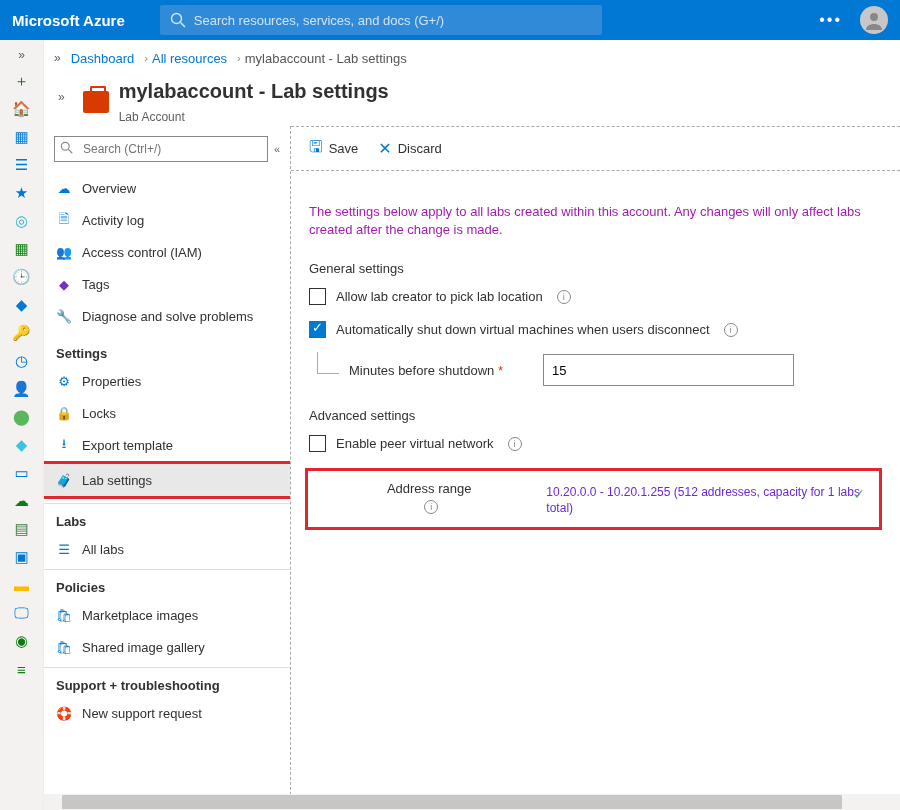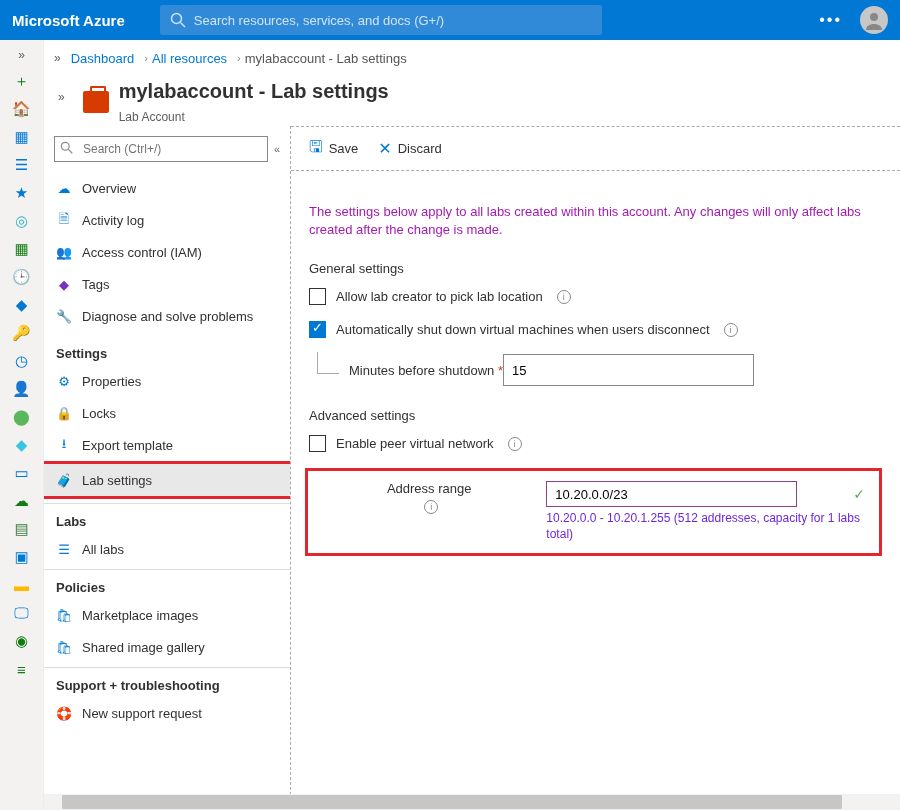--- a/index.html
+++ b/index.html
@@ -49,21 +49,21 @@
   .desc { margin-top:32px; margin-bottom:22px; line-height:1.4; color:#a21caf; }
   .sect-label { font-weight:400; margin-bottom:12px; color:#323130;}
   .checkbox-row { display:flex; align-items:center; gap:10px; margin-bottom:16px;}
   .cbox { width:17px; height:17px; border:1px solid #323130; position:relative; flex-shrink:0;}
   .cbox.checked { background:#0078d4; border-color:#0078d4;}
   .cbox.checked::after { content:"✓"; color:#fff; position:absolute; top:-2px; left:2px; font-size:13px;}
   .info-i { width:14px; height:14px; border:1px solid #888; border-radius:50%; display:inline-flex; align-items:center; justify-content:center; font-size:9px; color:#888; margin-left:4px;}
   .sub-indent { display:flex; align-items:center; margin-left:8px; margin-bottom:22px;}
   .indent-line { width:22px; height:22px; border-left:1px solid #aaa; border-bottom:1px solid #aaa; margin-right:10px; margin-top:-14px;}
   .req-star { color:#d83b01;}
-  .numinput { width:251px; height:26px; border:1px solid #8a8886; padding:15px 8px; font-size:13px;}
+  .numinput { width:251px; height:26px; border:1px solid #8a8886; padding:15px 8px; margin-left:40px; font-size:13px;}
   .form-row { display:flex; align-items:flex-start; margin-bottom:14px;}
   .form-label { width:248px; display:flex; align-items:center; gap:4px;flex-direction:column;}
   .red-box-field { border:3px solid #e3262e; padding:10px 8px 10px 4px; margin-left:-4px; }
   .addr-input-wrap { position:relative; }
   .addr-input { width:251px; height:26px; border:1px solid #8b3f8c; padding:0 26px 0 8px; font-size:13px;}
   .check-green { position:absolute; right:6px; top:5px; color:#4caf50; font-size:14px;}
   .hint { font-size:12px; color:#6d28d9; margin-top:4px; line-height:1.3;}
   .hscroll { position:absolute; bottom:0; left:44px; right:0; height:16px; background:#f3f2f1; display:flex; align-items:center;}
   .hhandle { position:absolute; left:18px; width:780px; height:14px; background:#c8c6c4; border-radius:1px;}
   svg { display:block; }
@@ -261,21 +261,20 @@
         </div>
 
         <div class="red-box-field">
           <div class="form-row" style="margin-bottom:0;">
             <div class="form-label">
               <span>Address range</span>
               <span class="info-i">i</span>
             </div>
             <div>
               <div class="addr-input-wrap">
-                <input class="addr-input" value="10.20.0.0/23" style="">
                 <span class="check-green">✓</span>
               </div>
               <div class="hint">10.20.0.0 - 10.20.1.255 (512 addresses, capacity for 1 labs total)</div>
             </div>
           </div>
         </div>
 
       </div>
     </div>
   </div>

